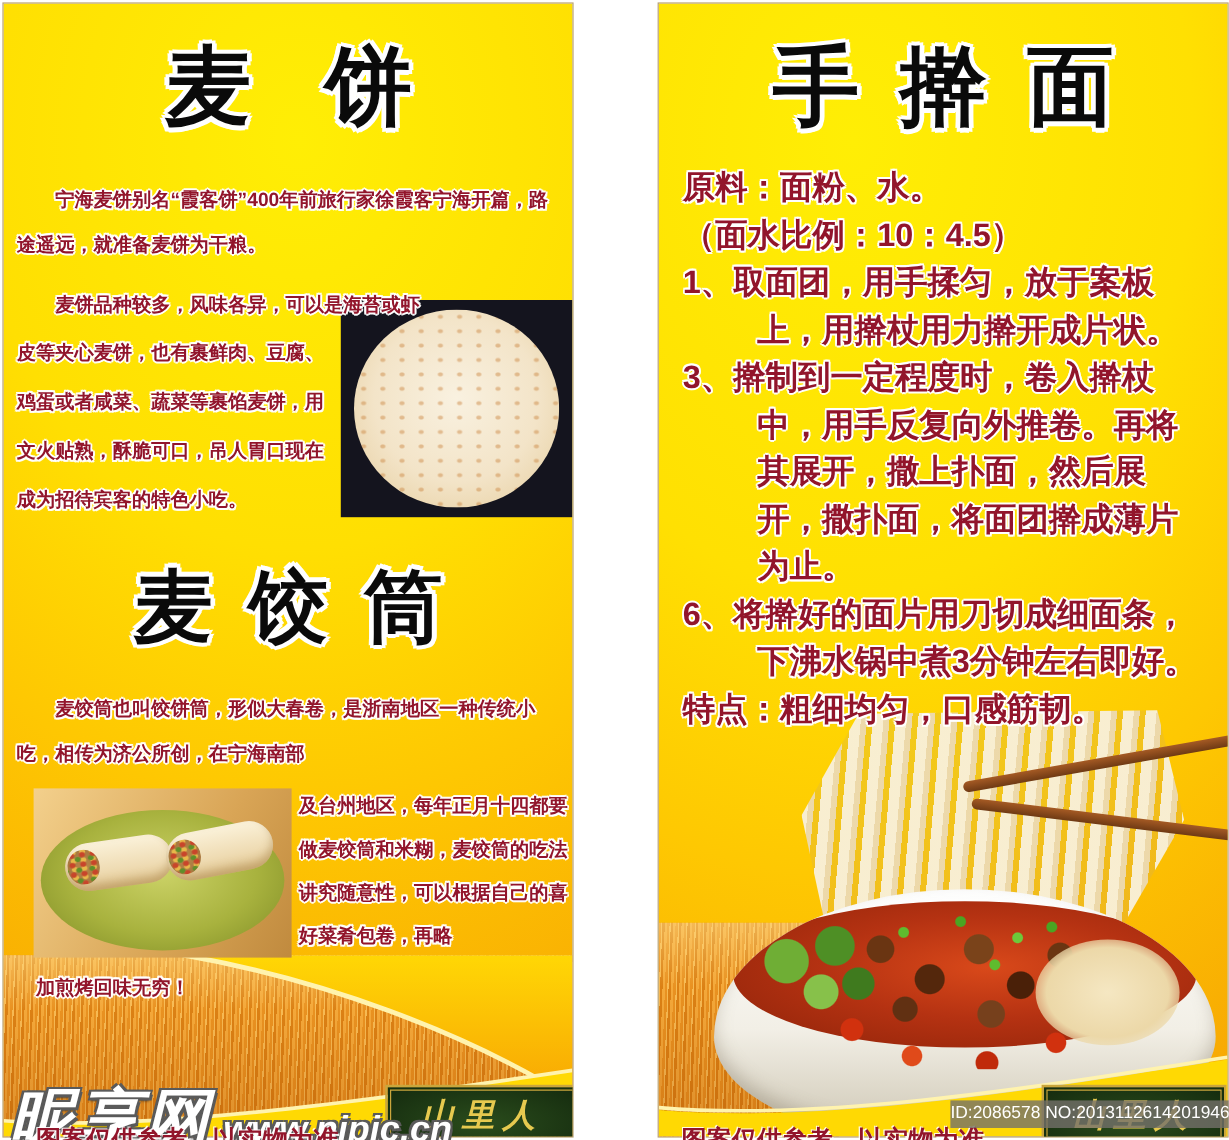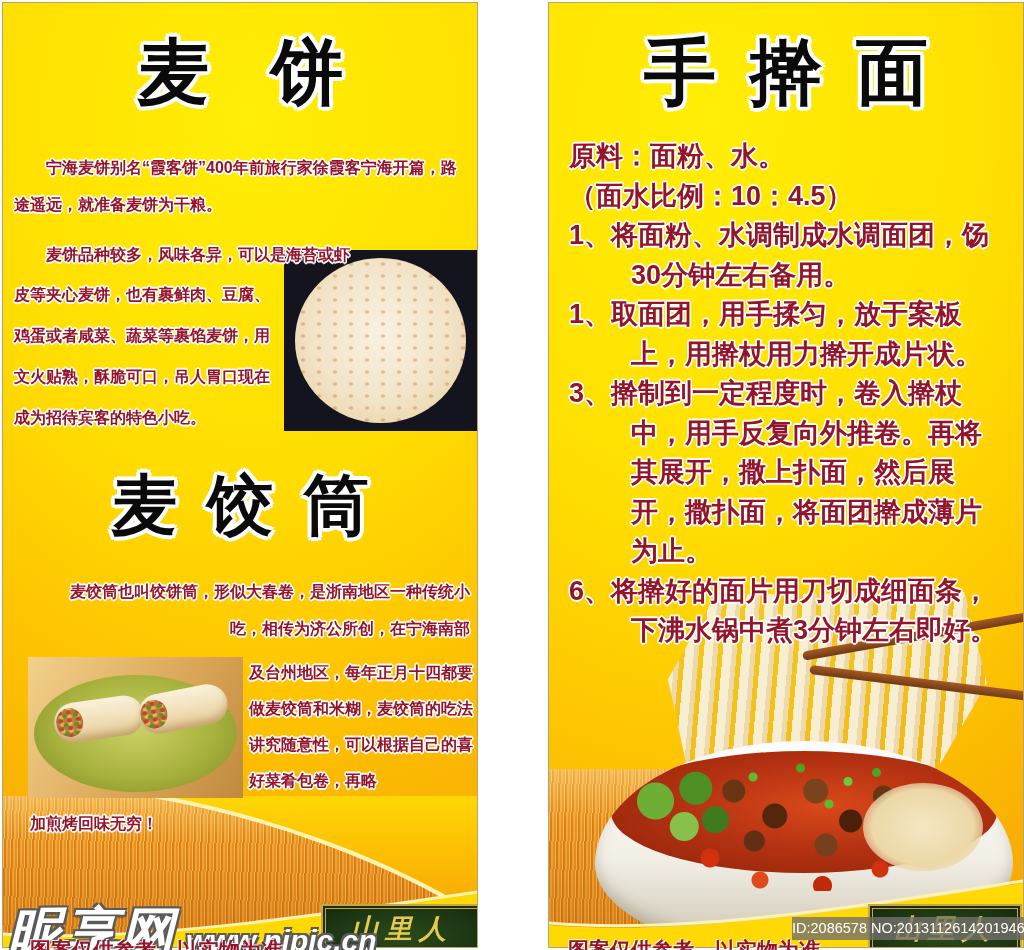--- a/index.html
+++ b/index.html
@@ -39,21 +39,21 @@
     text-shadow:
       -1.3px -1.3px 0 rgba(255,255,255,.92), 1.3px -1.3px 0 rgba(255,255,255,.92),
       -1.3px 1.3px 0 rgba(255,255,255,.92), 1.3px 1.3px 0 rgba(255,255,255,.92),
       -1.6px 0 0 rgba(255,255,255,.92), 1.6px 0 0 rgba(255,255,255,.92),
       0 -1.6px 0 rgba(255,255,255,.92), 0 1.6px 0 rgba(255,255,255,.92);
   }
   .ltxt { font-size:16px; line-height:37px; }
   #p-intro        { left:11px;  top:146px; width:453px; text-indent:2em; }
   #p-variety-first{ left:11px;  top:233px; width:456px; text-indent:2em; }
   #p-variety-rest { left:11px;  top:271px; width:266px; line-height:41px; }
-  #p-jiao-intro   { left:11px;  top:570px; width:456px; text-indent:2em;text-align:right; }
+  #p-jiao-intro   { left:11px;  top:570px; width:456px; text-indent:2em; }
   #p-jiao-rest    { left:246px; top:652px; width:225px; line-height:36px; }
   #p-jiao-end     { left:27px;  top:802px; width:300px; z-index:7; }
 
   
   #cake-photo {
     position:absolute; left:281px; top:247px; width:193px; height:181px;
     background:#14141e; z-index:5;
   }
   .cake {
     position:absolute; left:11px; top:8px; width:171px; height:165px; border-radius:50%;
@@ -284,24 +284,24 @@
   </div>
 
   <svg id="swoosh-right" viewBox="0 0 474 80" preserveAspectRatio="none">
     <path d="M0,58 C 140,70 320,40 474,16 L474,80 L0,80 Z" fill="#ffd903"></path>
     <path d="M0,56 C 140,68 320,38 474,14" fill="none" stroke="#fff3ae" stroke-width="3"></path>
   </svg>
 
   <div class="rtext" id="recipe">
     <div class="r-line">原料：面粉、水。</div>
     <div class="r-line">（面水比例：10：4.5）</div>
-    <div class="r-step">1、将面粉、水调制成水调面团，饧30分钟左右备用。</div>
     <div class="r-step">1、取面团，用手揉匀，放于案板上，用擀杖用力擀开成片状。</div>
     <div class="r-step">3、擀制到一定程度时，卷入擀杖中，用手反复向外推卷。再将其展开，撒上扑面，然后展开，撒扑面，将面团擀成薄片为止。</div>
     <div class="r-step">6、将擀好的面片用刀切成细面条，下沸水锅中煮3分钟左右即好。</div>
+    <div class="r-line">特点：粗细均匀，口感筋韧。</div>
   </div>
 
   <div class="plaque" id="plaque-right">山里人</div>
 </div>
 
 <div id="nipic">
   <span class="site">昵享网</span><span class="url">www.nipic.cn</span>
 </div>
 <div class="disclaimer" id="disc-left">图案仅供参考，以实物为准</div>
 <div class="disclaimer" id="disc-right">图案仅供参考，以实物为准</div>

